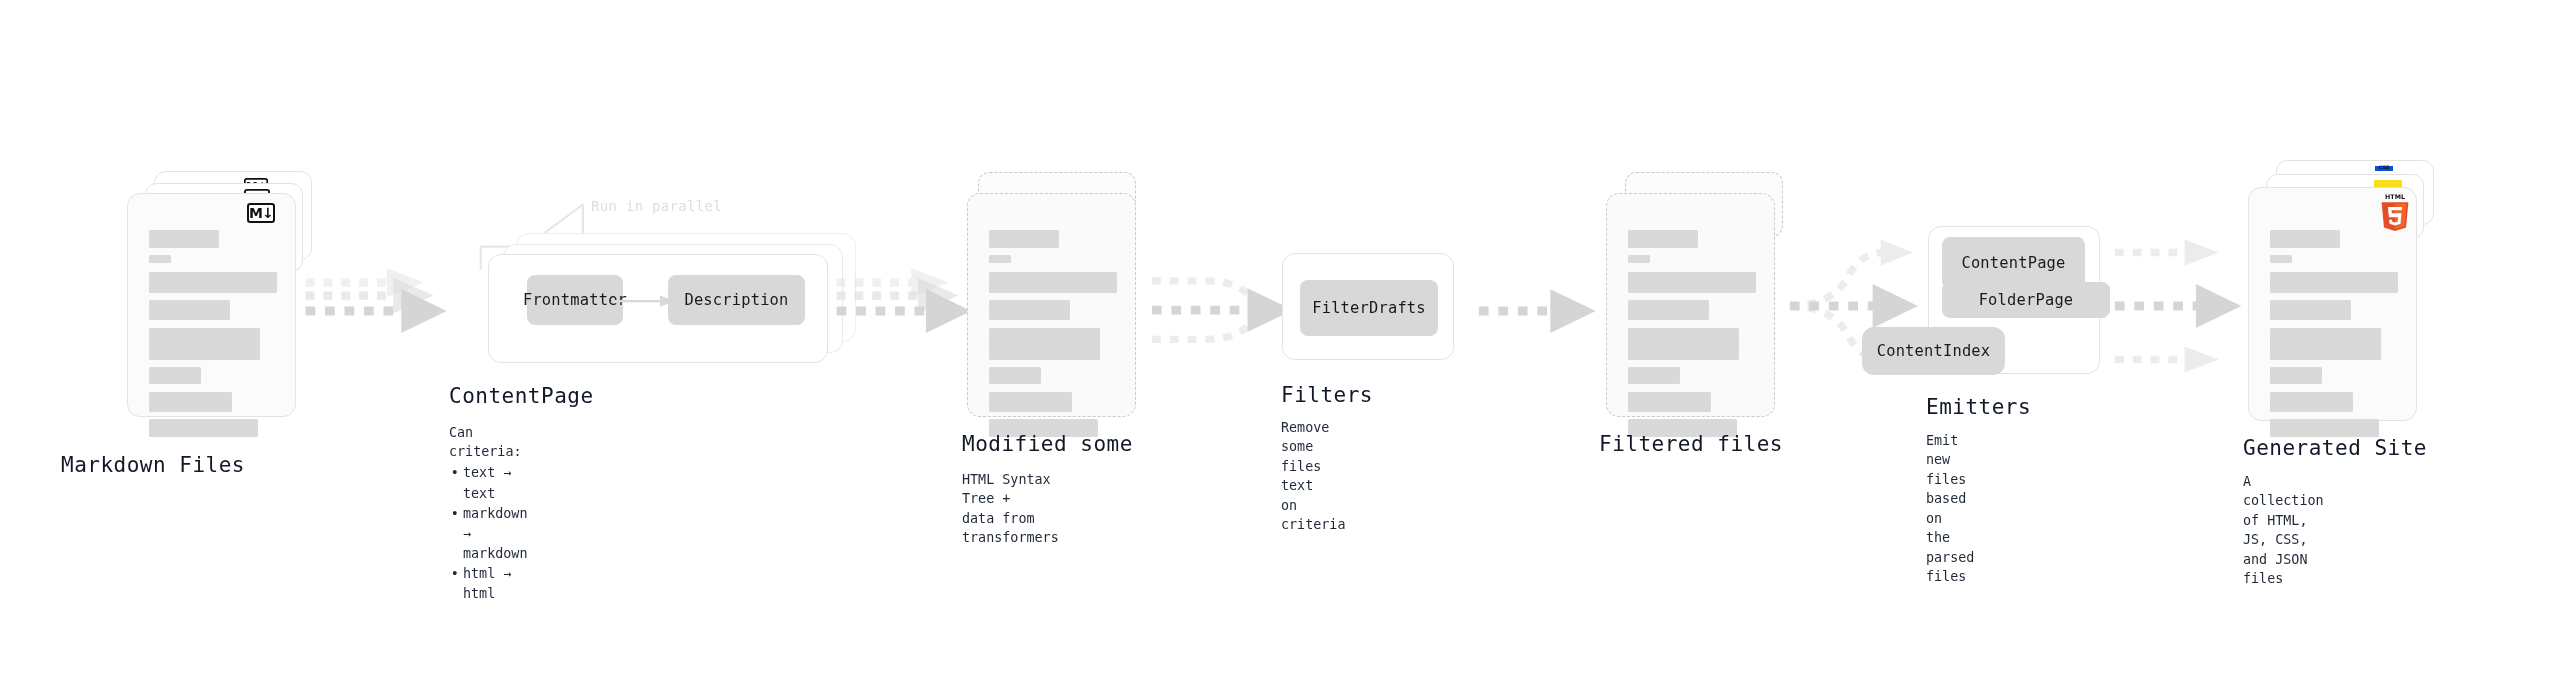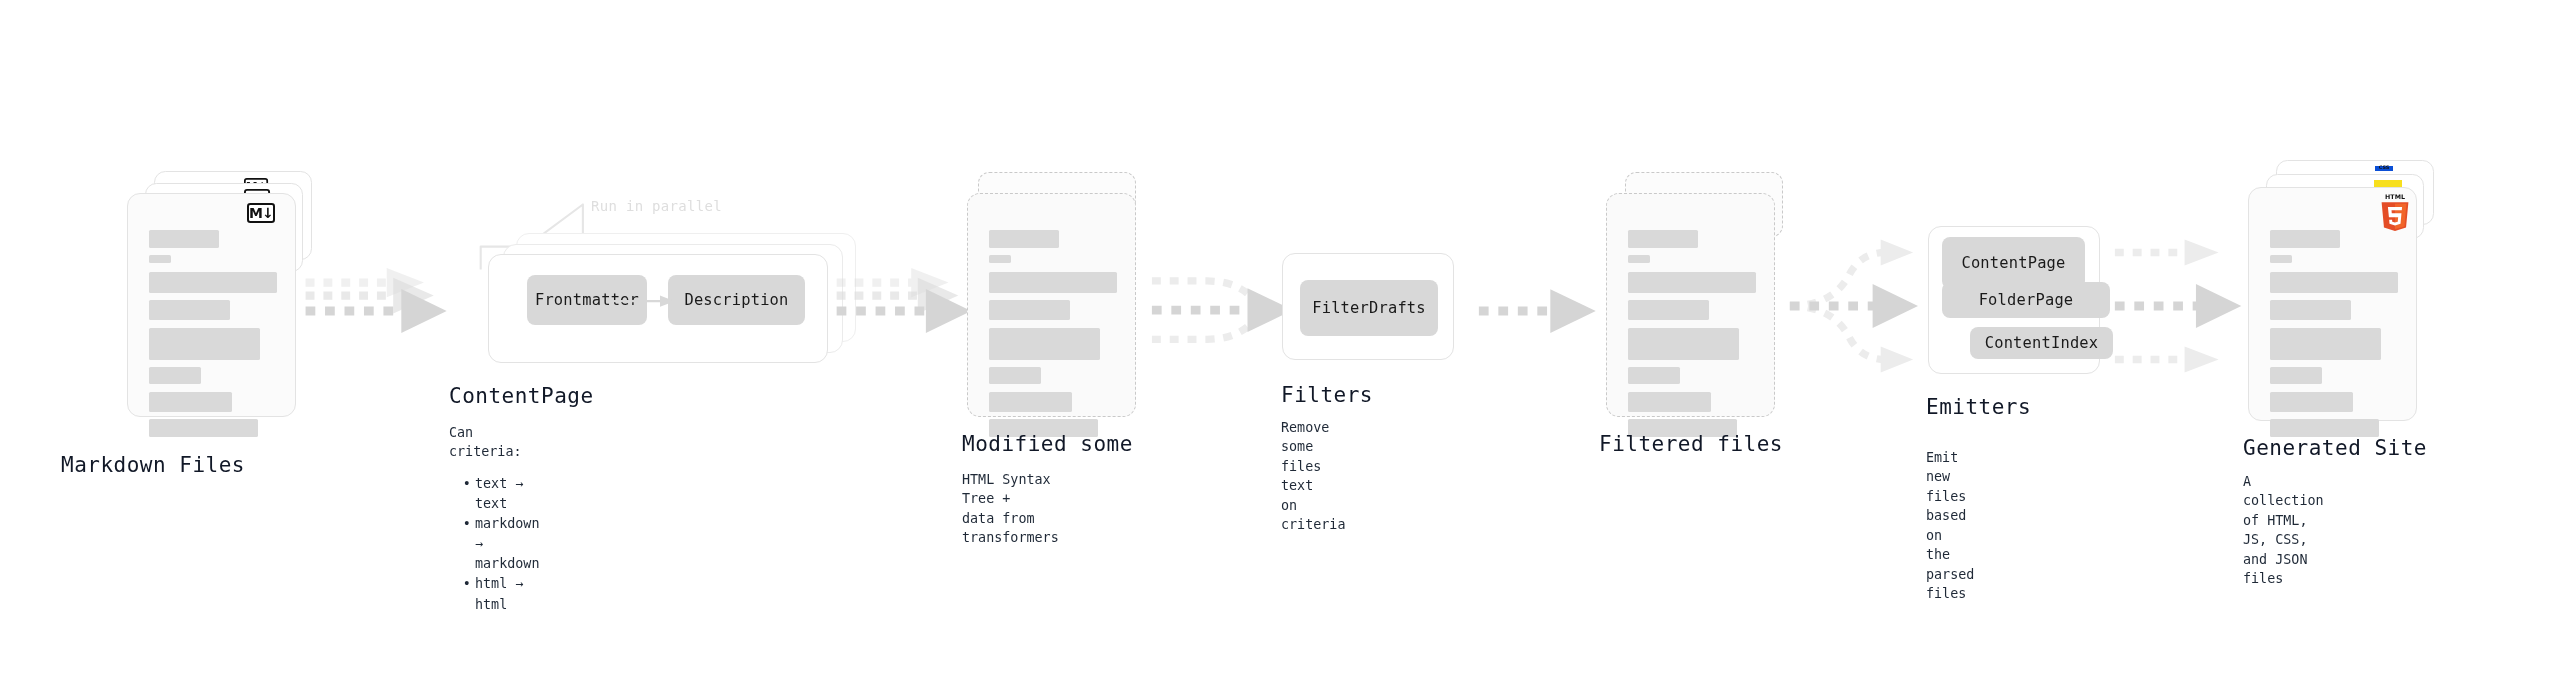--- a/index.html
+++ b/index.html
@@ -57,21 +57,21 @@
     position:absolute;white-space:nowrap;font-size:21px;letter-spacing:0.5px;color:#111827;
   }
   .sub{
     position:absolute;font-size:13.4px;line-height:1.45;color:#1f2937;white-space:pre-line;
   }
   .paralabel{
     position:absolute;font-size:14px;color:#dedede;white-space:nowrap;letter-spacing:0.3px;
   }
   .bullets{position:absolute;font-size:13.4px;line-height:1.45;color:#1f2937;}
   .bullets .hd{margin-bottom:1.6px;}
-  .bullets ul{margin:12px;padding-left:14px;list-style:none;}
+  .bullets ul{margin:0;padding-left:14px;list-style:none;}
   .bullets li{position:relative;margin:0;padding:0;line-height:1.5;}
   .bullets li:before{content:"•";position:absolute;left:-12.2px;top:0;}
 
   svg{overflow:visible;}
 </style>
 </head>
 <body>
 
 <div class="stage">
 
@@ -133,21 +133,21 @@
     <svg class="node" style="left:618px;top:274px;" width="98" height="16.3" viewBox="0 0 120 20">
       <line x1="0" y1="10" x2="62" y2="10" stroke="#e8e8e8" stroke-width="2.6"></line>
       <polygon points="60,4 76,10 60,16" fill="#e8e8e8"></polygon>
     </svg>
     <svg class="node" style="left:618px;top:288px;" width="98" height="16.3" viewBox="0 0 120 20">
       <line x1="0" y1="10" x2="62" y2="10" stroke="#e4e4e4" stroke-width="2.6"></line>
       <polygon points="60,4 76,10 60,16" fill="#e4e4e4"></polygon>
     </svg>
 
     <div class="box" style="left:488px;top:254px;width:340px;height:109px;"></div>
-    <div class="chip" style="left:527px;top:275px;width:120px;height:50px;">Frontmatter</div>
+    <div class="chip" style="left:527px;top:275px;width:96px;height:50px;">Frontmatter</div>
     <div class="chip" style="left:668px;top:275px;width:137px;height:50px;">Description</div>
     <svg class="node" style="left:611px;top:293px;" width="98" height="16.3" viewBox="0 0 120 20">
       <line x1="0" y1="10" x2="62" y2="10" stroke="#d8d8d8" stroke-width="2.8"></line>
       <polygon points="60,3 78,10 60,17" fill="#d8d8d8"></polygon>
     </svg>
 
     <div class="title" style="left:449px;top:384px;">ContentPage</div>
 
     <div class="bullets" style="left:449px;top:423px;">
       <div class="hd">Can criteria:</div>
@@ -250,23 +250,23 @@
     <g stroke="#d5d5d5" stroke-width="11" stroke-dasharray="12 12" fill="#d5d5d5">
       <line x1="6" y1="80" x2="112" y2="80"></line>
       <polygon points="108,53 164,80 108,107" stroke="none"></polygon>
     </g>
   </svg>
 
   <div class="node">
     <div class="box" style="left:1928px;top:226px;width:172px;height:148px;"></div>
     <div class="chip" style="left:1942px;top:237px;width:143px;height:52px;">ContentPage</div>
     <div class="chip" style="left:1942px;top:282px;width:168px;height:36px;">FolderPage</div>
-    <div class="chip" style="left:1970px;top:327px;width:143px;height:32px;">ContentIndex</div>
+    <div class="chip" style="left:1862px;top:327px;width:143px;height:48px;border-radius:12px;">ContentIndex</div>
     <div class="title" style="left:1926px;top:395px;">Emitters</div>
-    <div class="sub" style="left:1926px;top:431px;margin-top:17px;">Emit new files based on
+    <div class="sub" style="left:1926px;top:431px;">Emit new files based on
 the parsed files</div>
   </div>
 
   <svg class="node" style="left:2110px;top:241px;" width="154" height="130" viewBox="0 0 190 160">
     <g stroke="#ececec" stroke-width="9" stroke-dasharray="11 11" fill="#ececec">
       <line x1="6" y1="14" x2="96" y2="14"></line>
         <polygon points="92,-2 134,14 92,30" stroke="none"></polygon>
     </g>
     <g stroke="#ececec" stroke-width="9" stroke-dasharray="11 11" fill="#ececec">
       <line x1="6" y1="146" x2="96" y2="146"></line>

